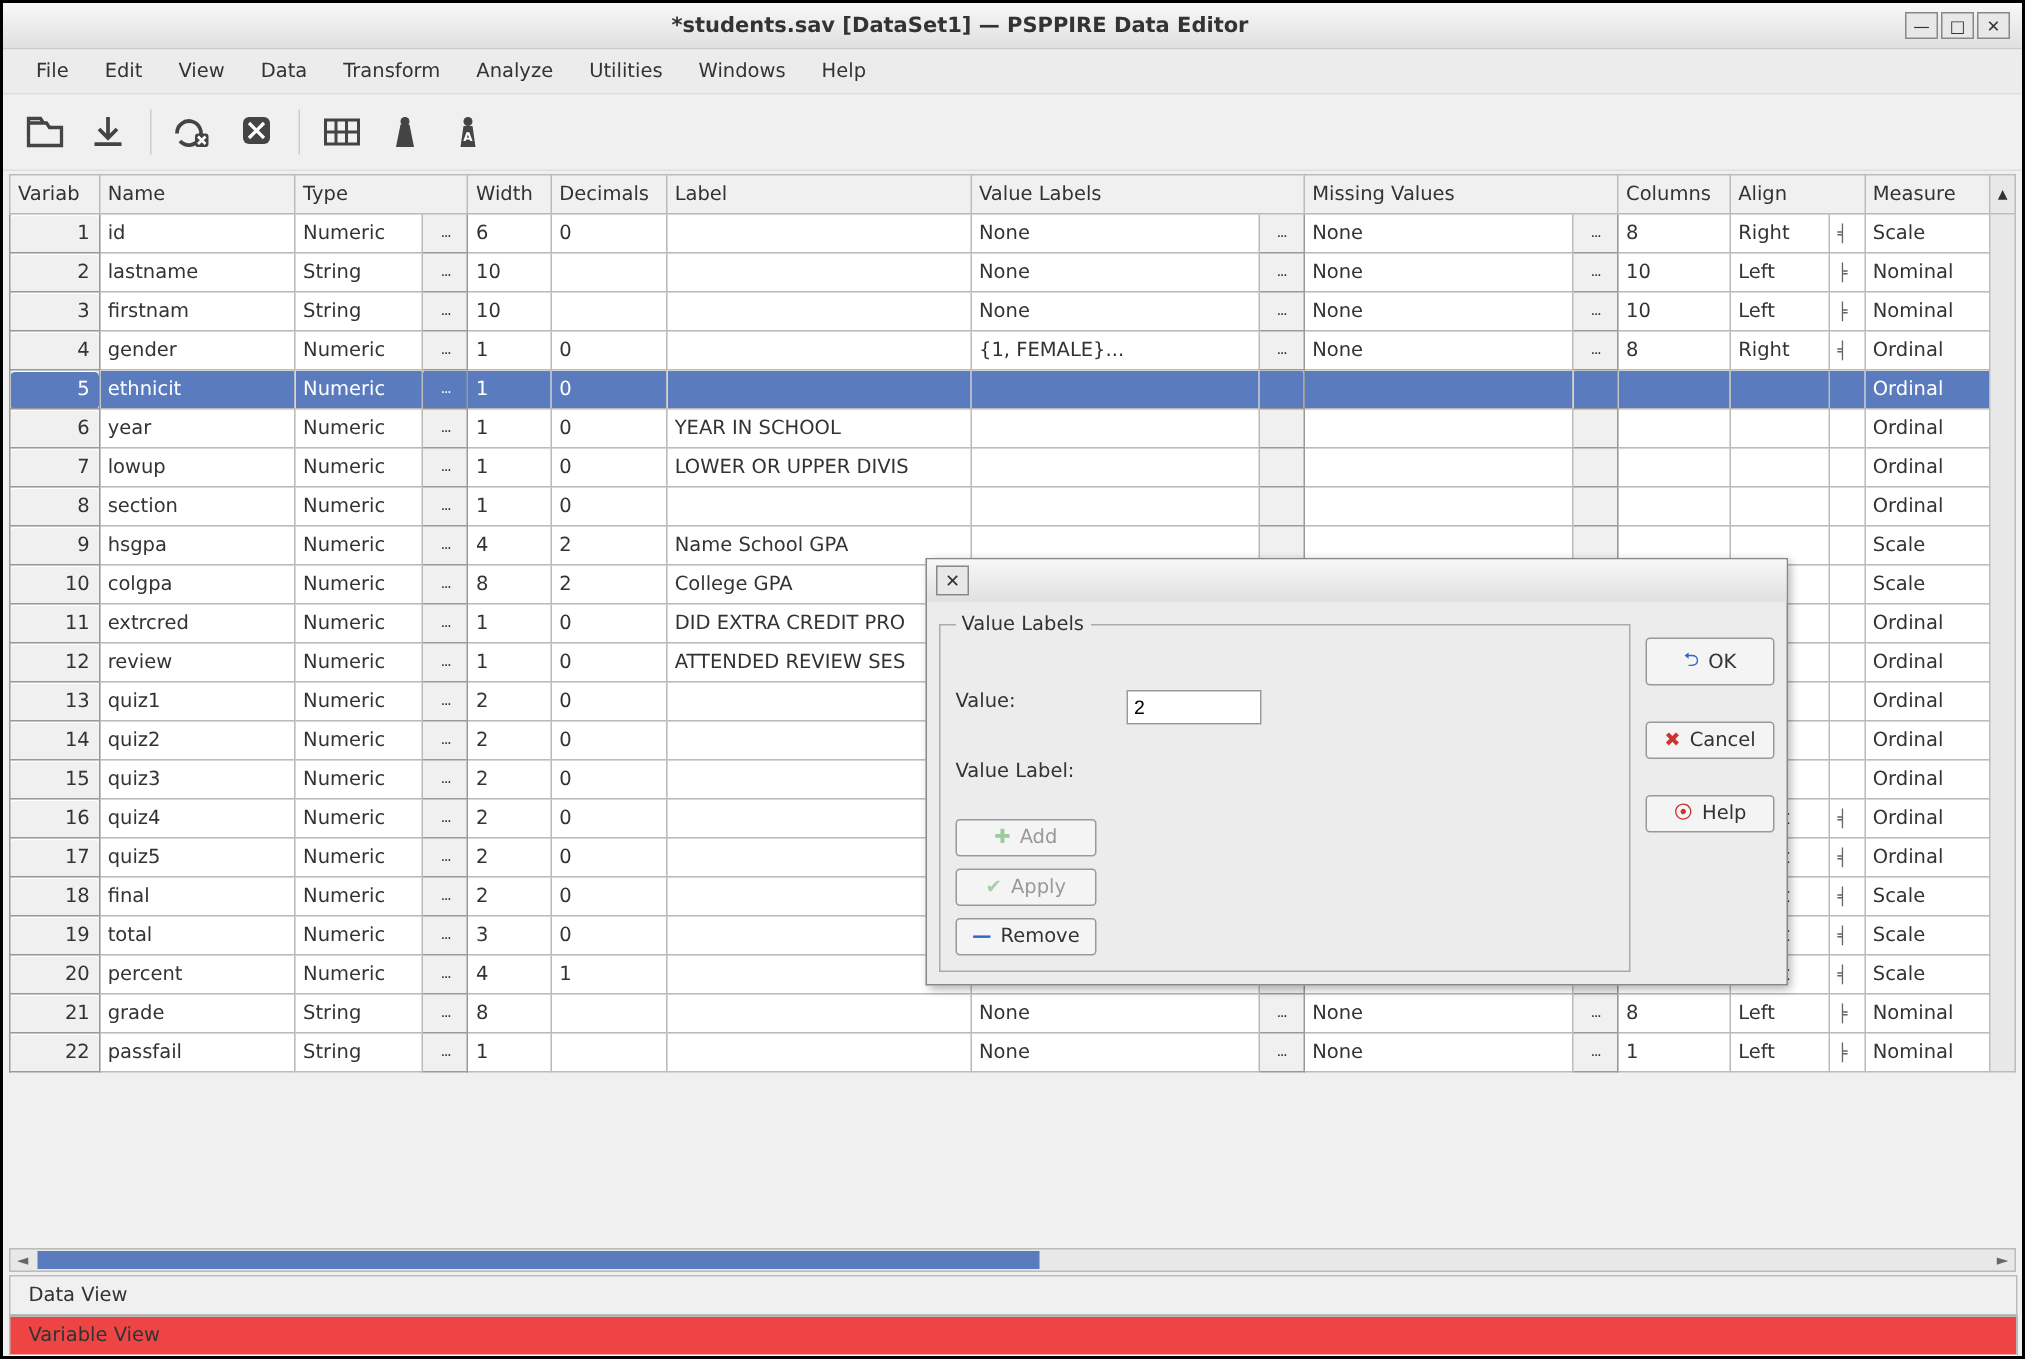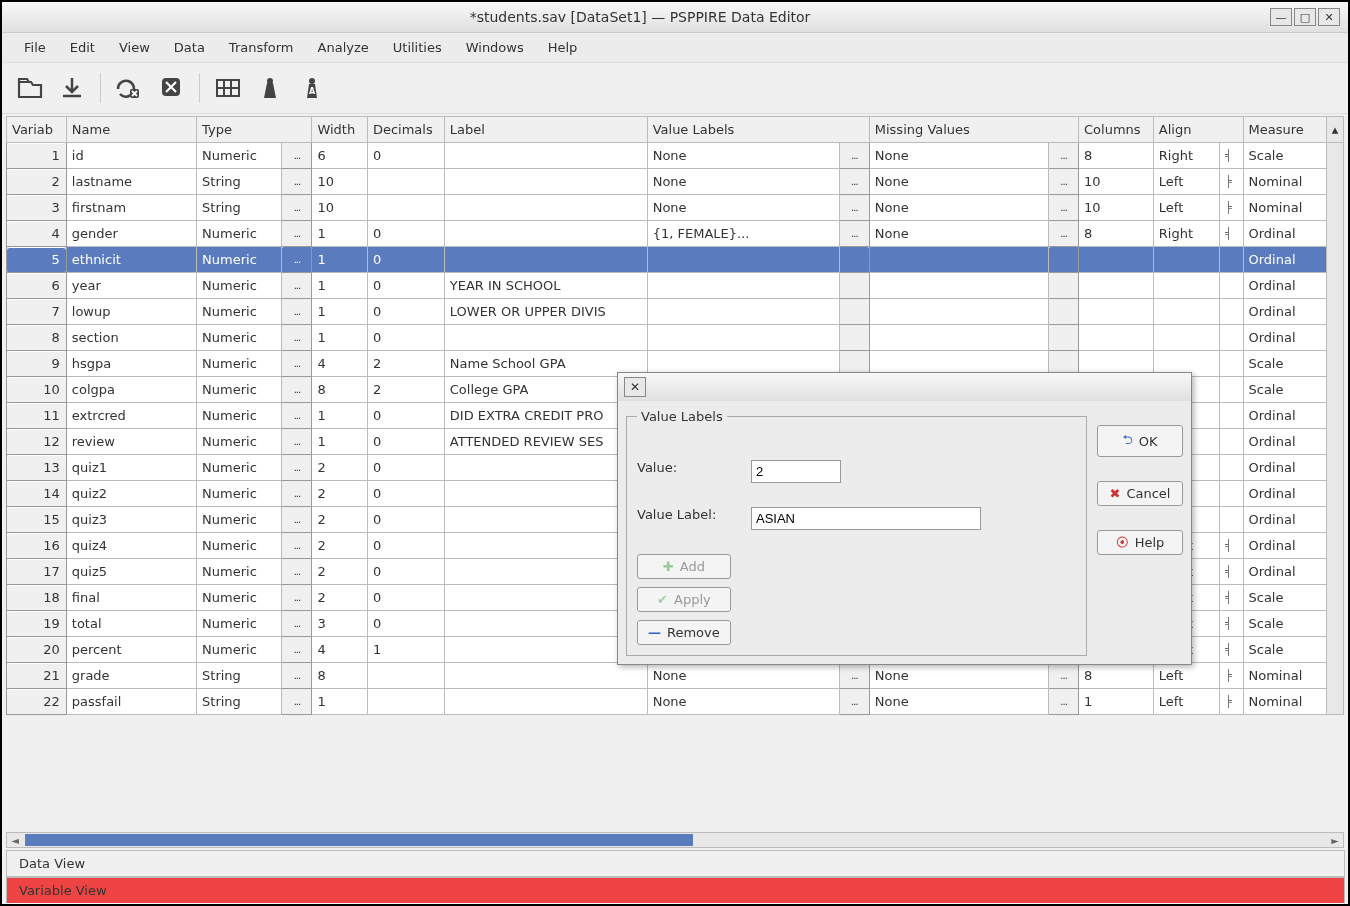--- a/index.html
+++ b/index.html
@@ -1,19 +1,19 @@
 <!DOCTYPE html>
 <html><head>
 <meta charset="utf-8">
 <style>
   * { box-sizing: border-box; margin: 0; padding: 0; }
   body { font-family: "DejaVu Sans", Arial, sans-serif; font-size: 13px; background: #e8e8e8; color: #333; overflow: hidden; }
   .window { width: 1350px; height: 906px; background: #f0f0f0; border: 2px solid #000; display: flex; flex-direction: column; }
   .titlebar { background: linear-gradient(#f8f8f8,#e0e0e0); padding: 6px 8px; display: flex; align-items: center; border-bottom: 1px solid #ccc; }
-  .titlebar .title { flex: 1; text-align: center; font-weight: normal; font-size: 14px; }
+  .titlebar .title { flex: 1; text-align: center; font-weight: bold; font-size: 14px; }
   .winbtns { display: flex; gap: 2px; }
   .winbtn { width: 22px; height: 18px; border: 1px solid #888; background: #e8e8e8; font-size: 11px; display: flex; align-items: center; justify-content: center; cursor: pointer; }
   .menubar { background: #ececec; padding: 4px 12px; display: flex; gap: 4px; border-bottom: 1px solid #ddd; }
   .menu-item { padding: 3px 10px; cursor: pointer; }
   .toolbar { padding: 8px 10px; display: flex; gap: 6px; align-items: center; border-bottom: 1px solid #ddd; }
   .tb-btn { width: 36px; height: 34px; display: flex; align-items: center; justify-content: center; cursor: pointer; color: #444; }
   .tb-sep { width: 1px; height: 30px; background: #ccc; margin: 0 4px; }
   .grid-wrap { flex: 1; overflow: hidden; padding: 2px 4px; position: relative; }
   table { border-collapse: collapse; width: 100%; table-layout: fixed; }
   th, td { border: 1px solid #bbb; padding: 3px 5px; font-size: 13px; background: #fff; white-space: nowrap; overflow: hidden; text-overflow: clip; height: 26px; }
@@ -549,21 +549,20 @@
       </div>
       <div class="dlg-body">
         <fieldset>
           <legend>Value Labels</legend>
           <div class="field-row">
             <label>Value:</label>
             <input type="text" style="width: 90px;" value="2">
           </div>
           <div class="field-row">
             <label>Value Label:</label>
-            <input type="text" style="width: 230px;" value="ASIAN">
           </div>
           <div class="mid-row">
             <div class="btn-col">
               <div class="btn disabled">
                   <span style="color:#9c9;font-weight:bold;">✚</span>
                   <span>Add</span>
                 </div>
               <div class="btn disabled">
                   <span style="color:#aca;">✔</span>
                   <span>Apply</span>

